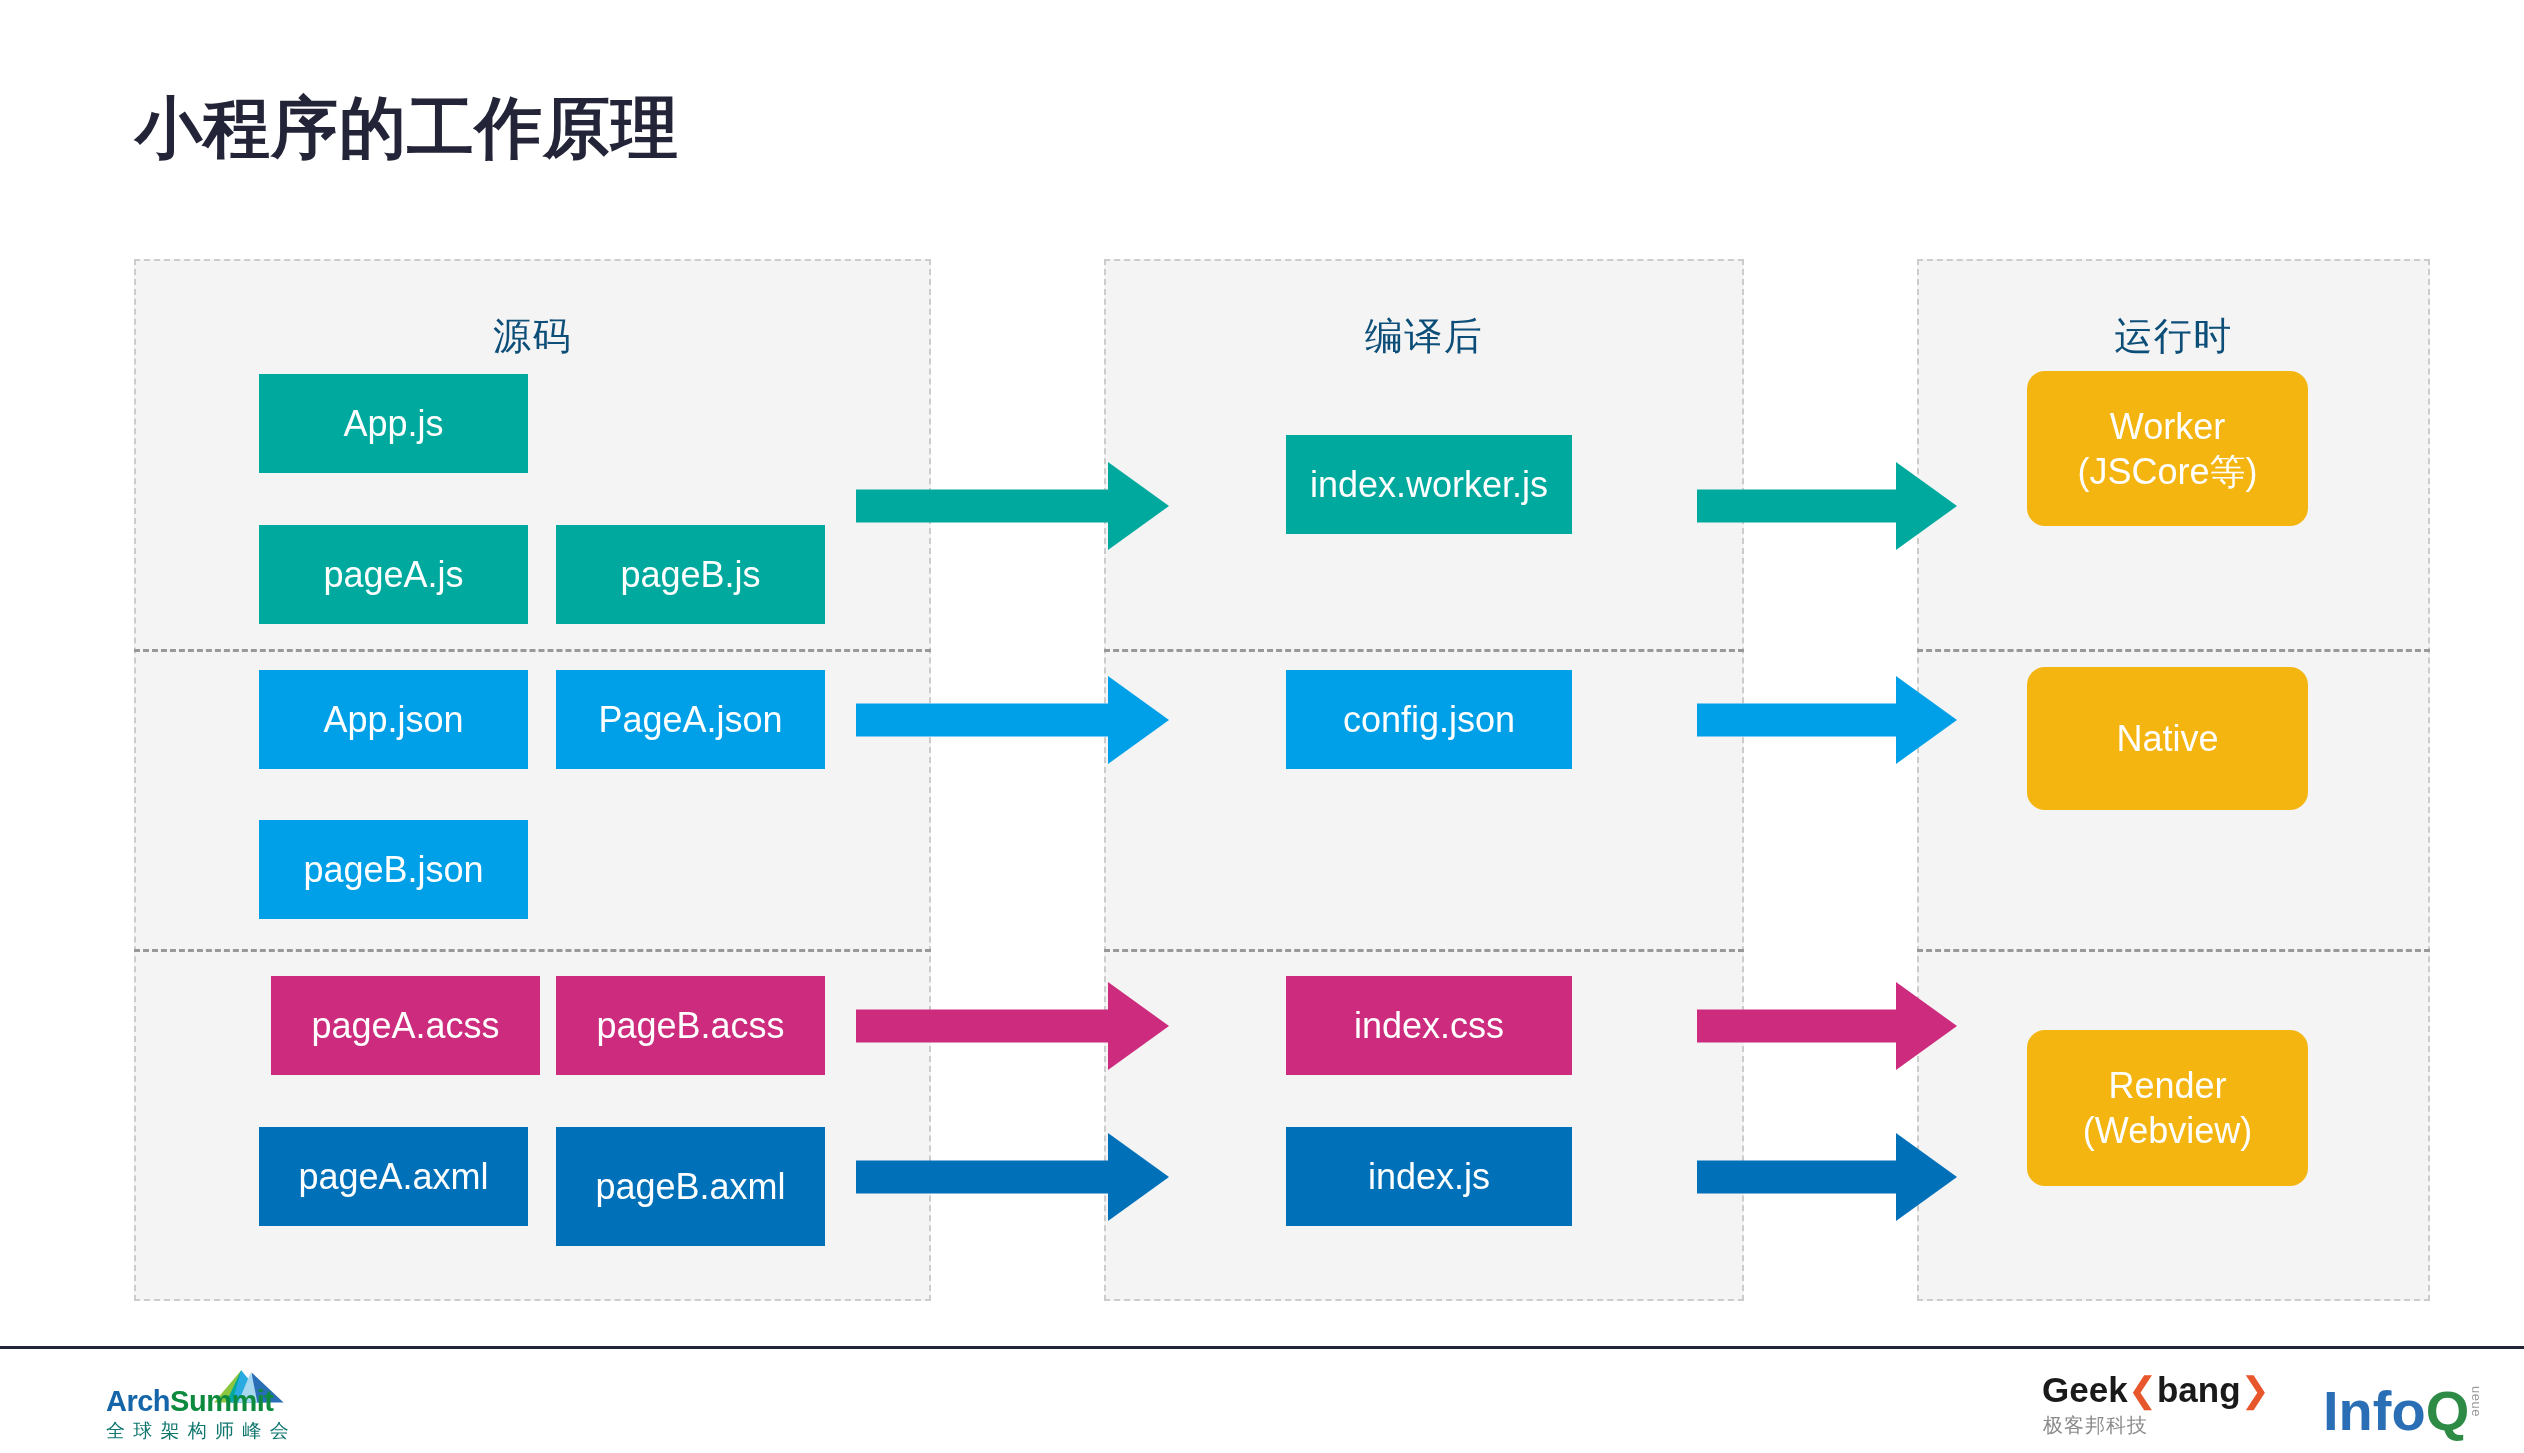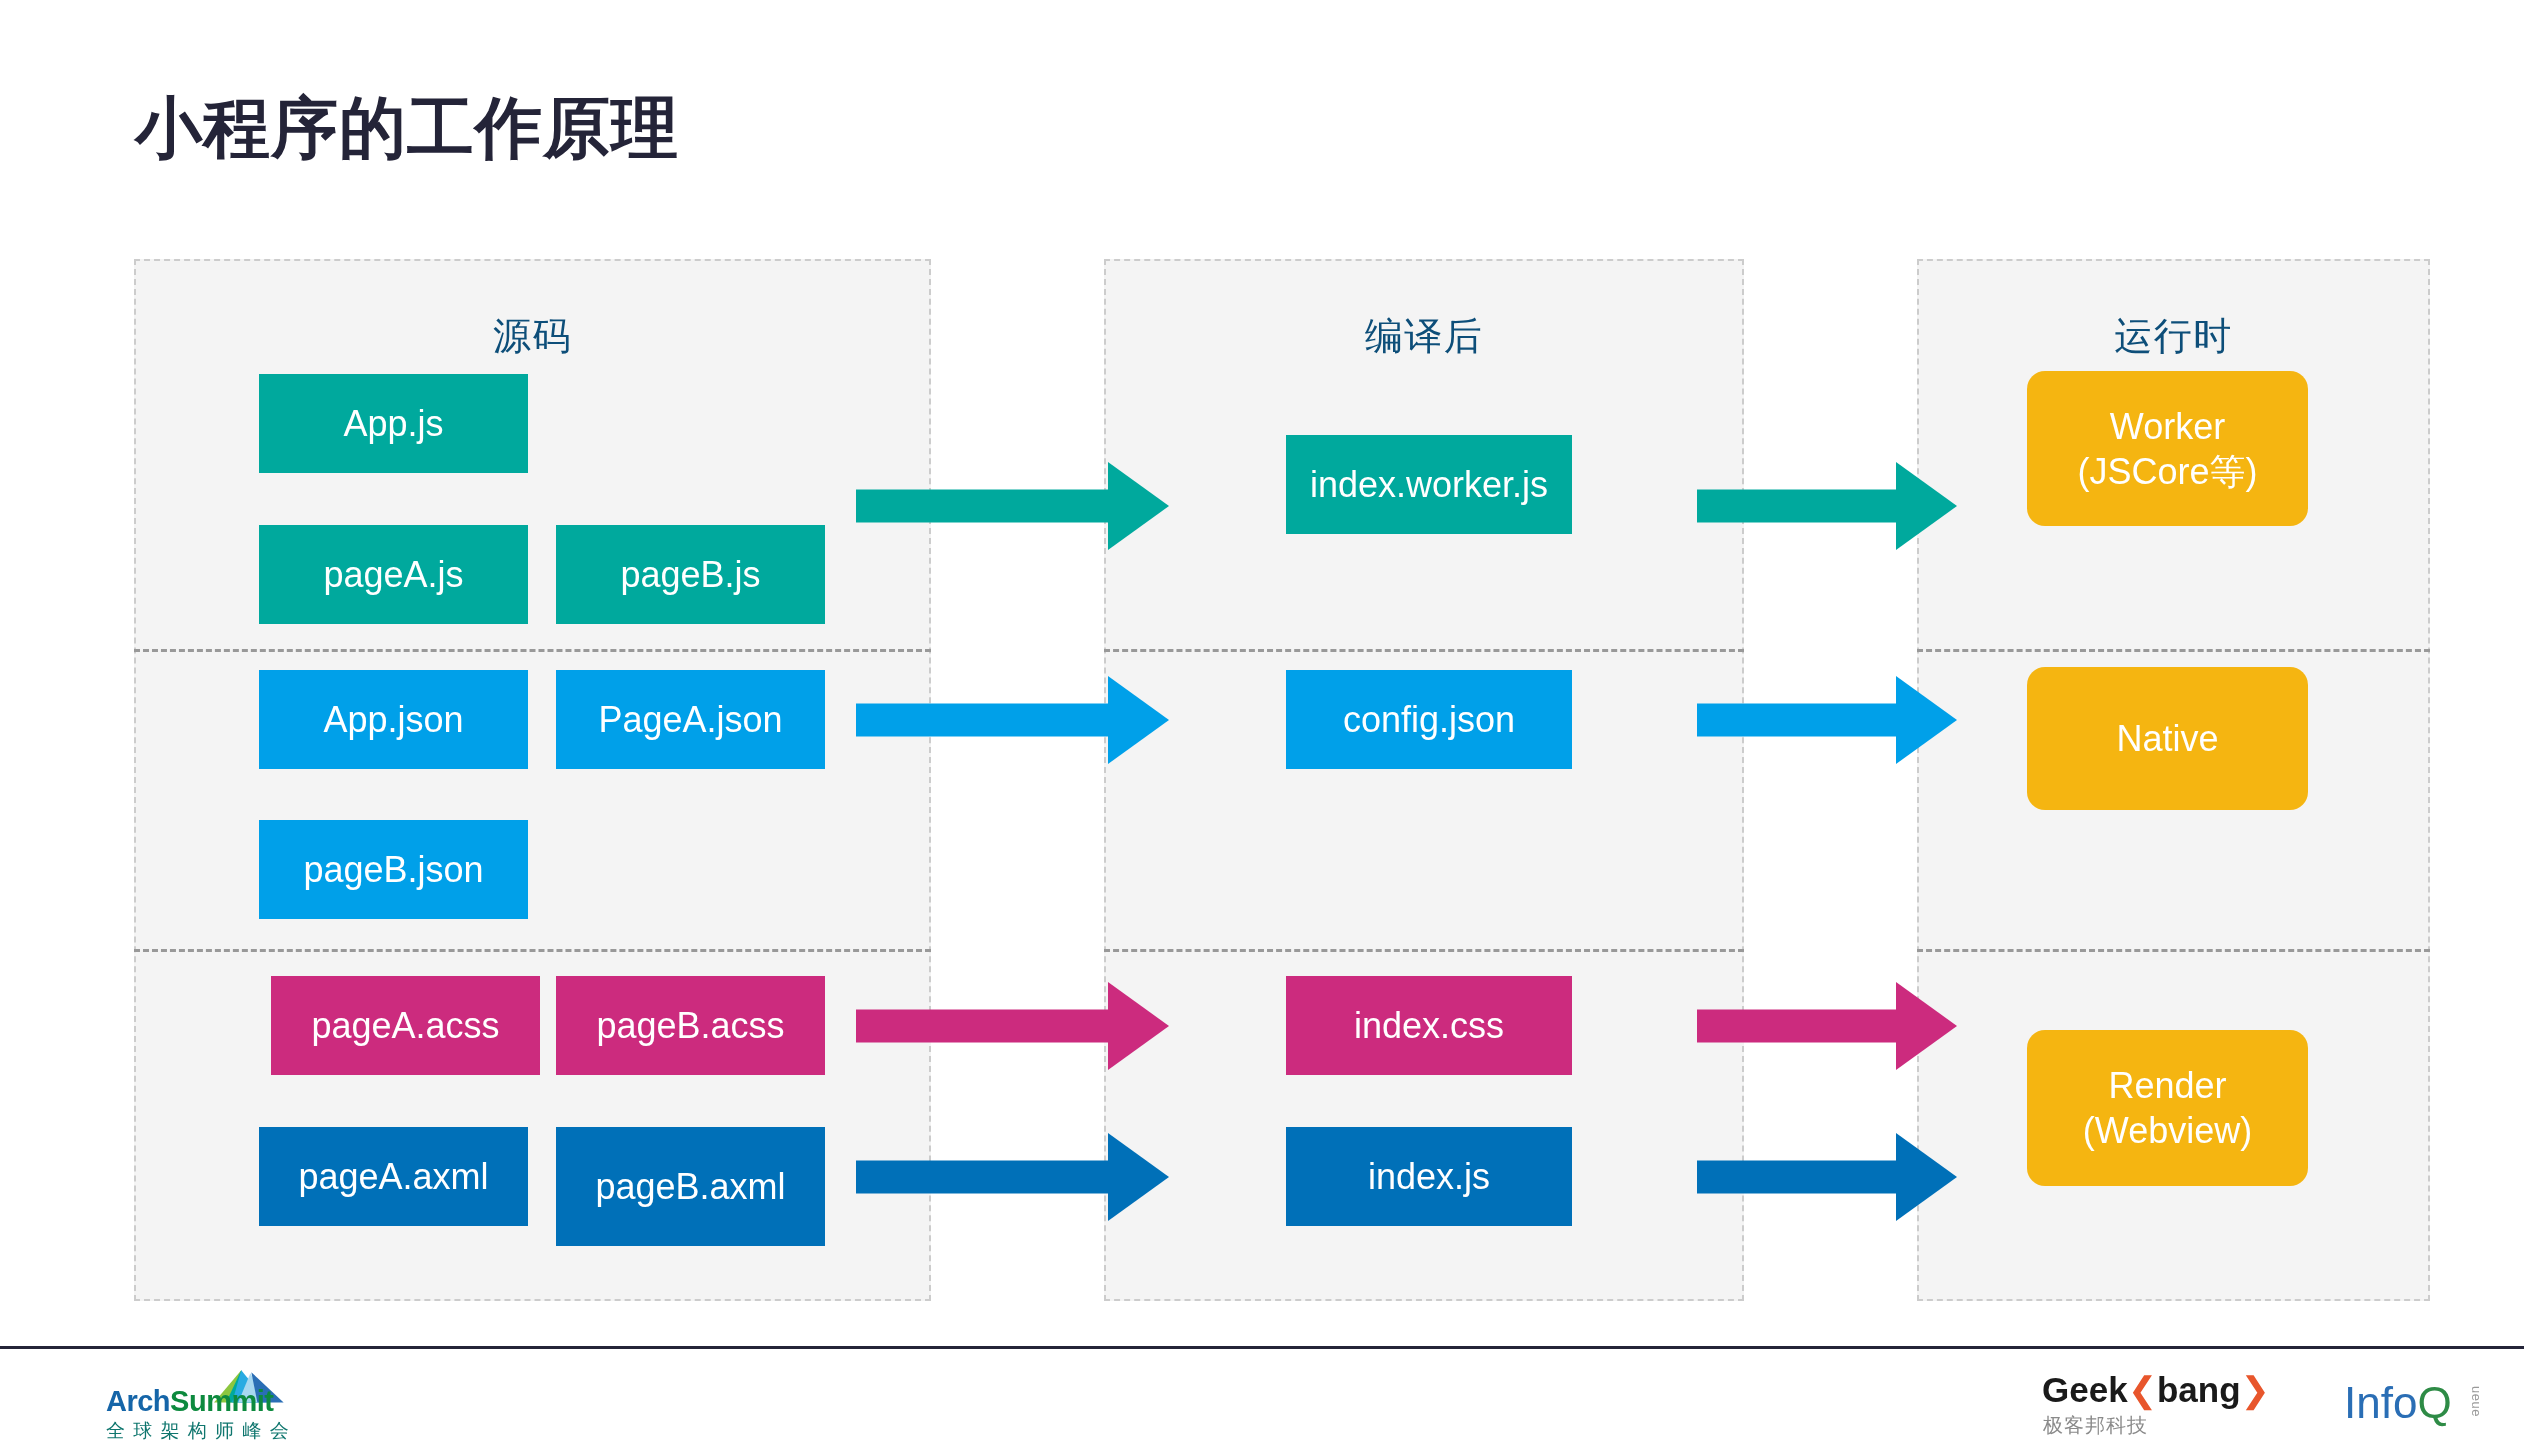--- a/index.html
+++ b/index.html
@@ -184,21 +184,21 @@
   <div id="logo-right">
 
     <div class="logo-geek">
       <div style="position:absolute; left:0; top:2px; font-size:35px; font-weight:bold; white-space:nowrap;">
         <span style="color:#1a1a1a;">Geek</span><span style="color:#e8562c; display:inline-block; transform:scaleX(-1);">❯</span><span style="color:#1a1a1a;">bang</span><span style="color:#e8562c;">❯</span>
       </div>
       <div style="position:absolute; left:1px; top:44px; font-size:20px; color:#8a8a8a; letter-spacing:1px;">极客邦科技</div>
     </div>
 
     <div class="logo-infoq">
-      <div style="position:absolute; left:0; top:0px; font-size:44px; font-weight:normal; white-space:nowrap;margin-left:21px;">
+      <div style="position:absolute; left:0; top:0px; font-size:56px; font-weight:bold; white-space:nowrap;">
         <span style="color:#2a6eb5;">Info</span><span style="color:#2e8b46;">Q</span>
       </div>
       <div style="position:absolute; left:161px; top:8px; font-size:13px; color:#9a9a9a;
                   transform:rotate(90deg); transform-origin:left top; letter-spacing:0.5px;">ueue</div>
     </div>
 
   </div>
 
 </div>
 

